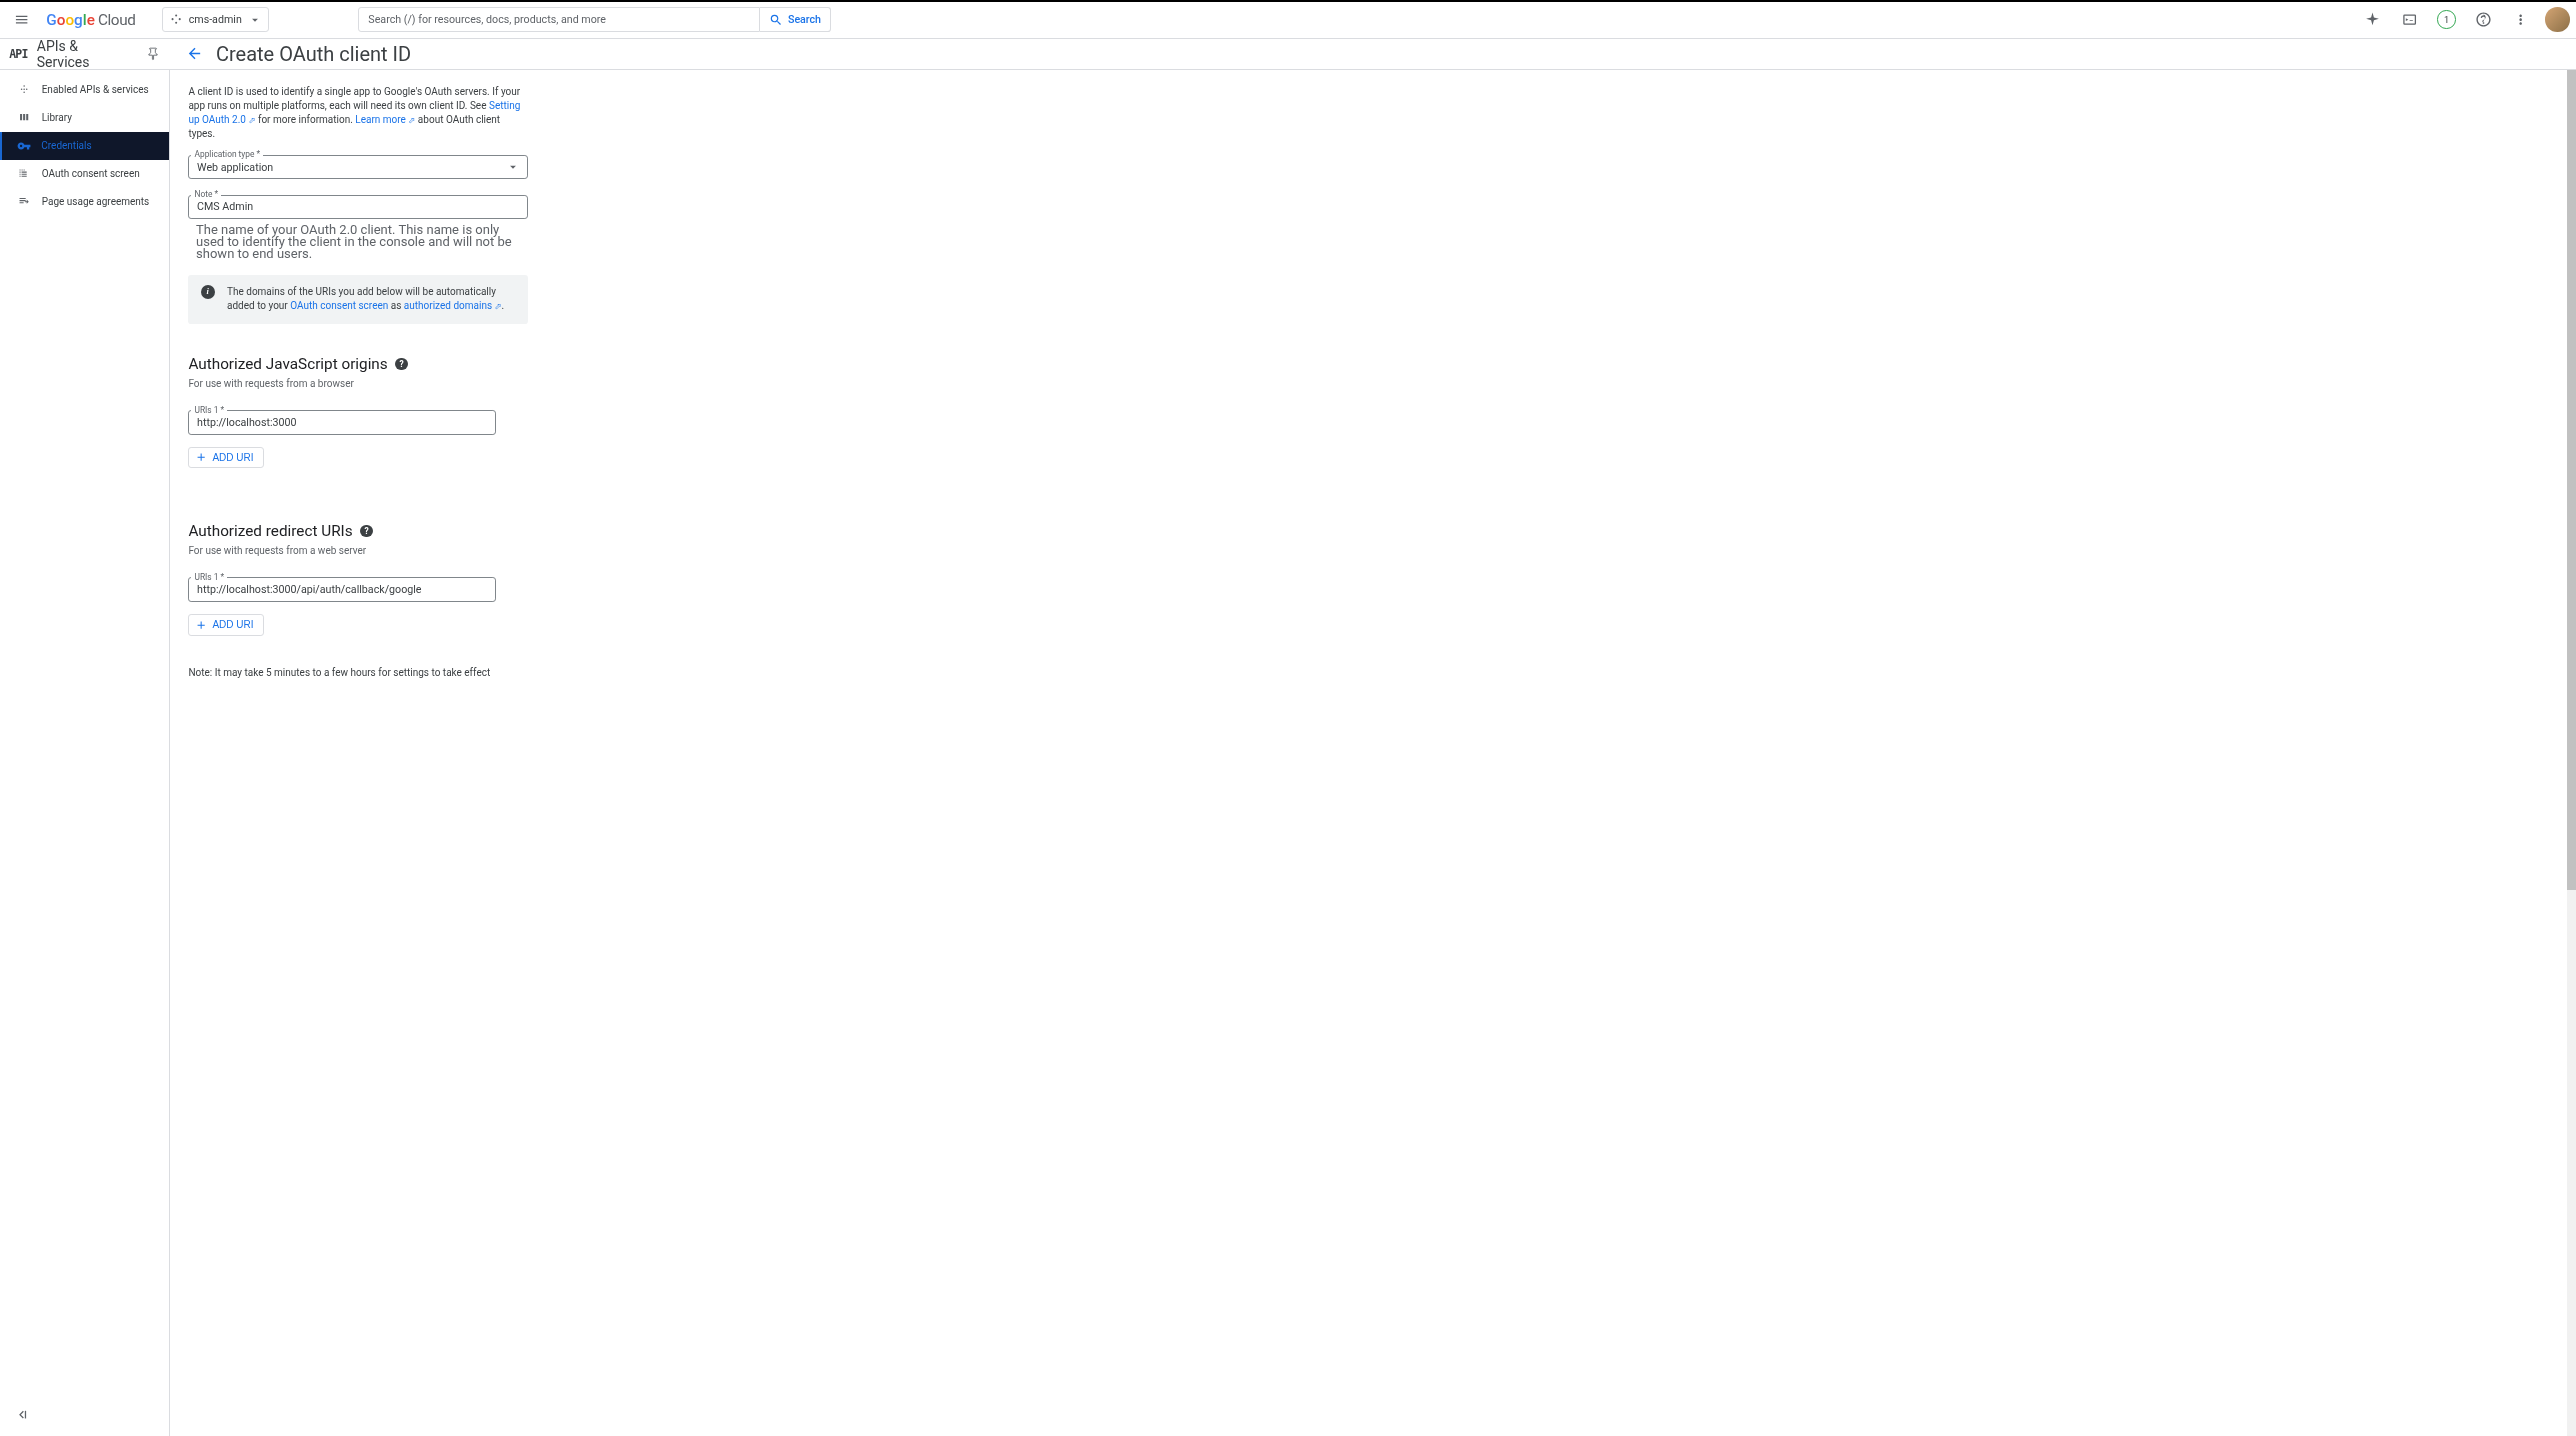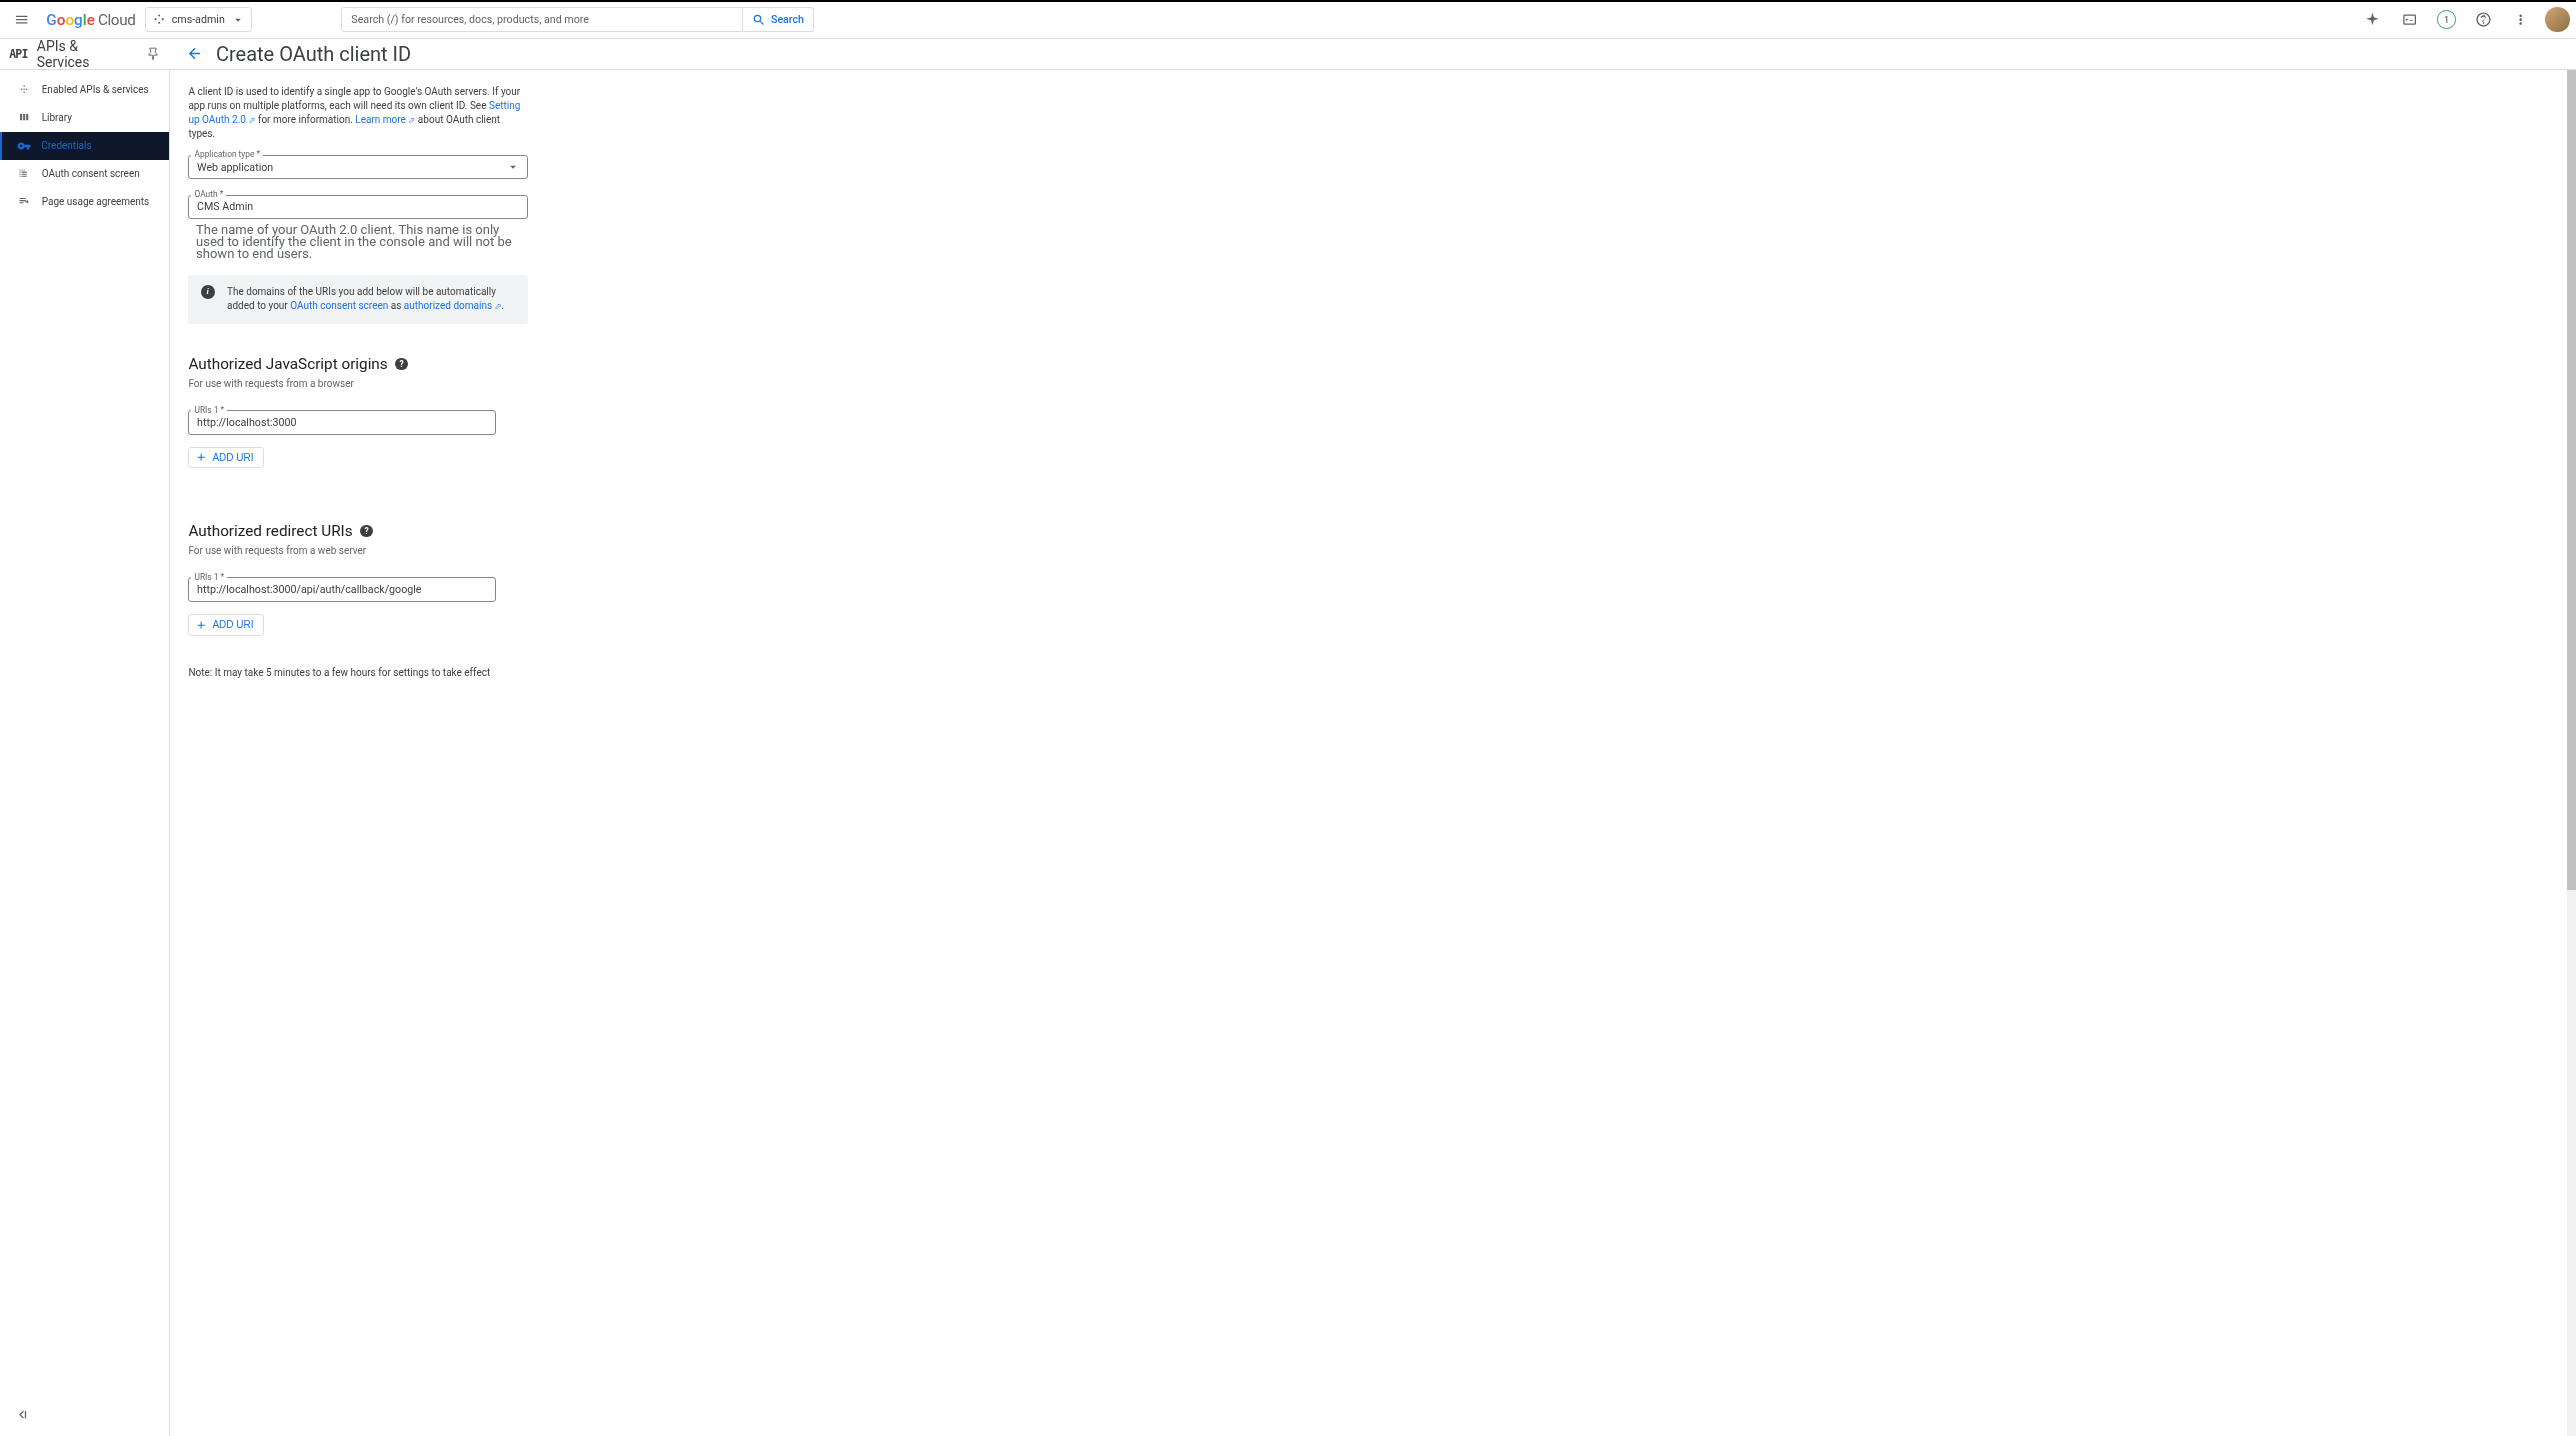--- a/index.html
+++ b/index.html
@@ -9,21 +9,21 @@
 
 .top-black { height: 1.5px; background: #000; }
 
 
 .header { height: 37px; display: flex; align-items: center; padding: 0 6.1px; border-bottom: 0.8px solid #dadce0; gap: 6.1px; }
 .menu-btn { width: 31px; height: 31px; display: flex; align-items: center; justify-content: center; cursor: pointer; border-radius: 50%; }
 .logo { display: flex; align-items: center; gap: 3.1px; padding: 0 3.1px; cursor: pointer; }
 .logo-text { font-size: 15.3px; color: #5f6368; letter-spacing: -0.4px; }
 .g-multi .g1 { color: #4285f4; } .g-multi .g2 { color: #ea4335; } .g-multi .g3 { color: #fbbc04; } .g-multi .g4 { color: #4285f4; } .g-multi .g5 { color: #34a853; } .g-multi .g6 { color: #ea4335; }
 
-.project-picker { height: 24.5px; border: 0.8px solid #dadce0; border-radius: 3.1px; display: flex; align-items: center; padding: 0 6.1px 0 7.7px; gap: 6.1px; cursor: pointer; }
+.project-picker { height: 24.5px; border: 0.8px solid #dadce0; border-radius: 3.1px; display: flex; align-items: center; padding: 0 6.1px 0 7.7px; gap: 6.1px; cursor: pointer; margin-left: 17px; }
 .project-name { font-size: 10.7px; color: #3c4043; }
 
 .search-wrap { display: flex; margin-left: 83px; }
 .search-box { width: 402px; height: 24.5px; border: 0.8px solid #dadce0; border-radius: 3.1px 0 0 3.1px; display: flex; align-items: center; padding: 0 9.2px; color: #5f6368; font-size: 10.7px; }
 .search-btn { height: 24.5px; border: 0.8px solid #dadce0; border-left: none; border-radius: 0 3.1px 3.1px 0; padding: 0 9.2px; display: flex; align-items: center; gap: 4.6px; cursor: pointer; color: #1a73e8; font-weight: 500; background: #fff; }
 
 .spacer { flex: 1; }
 .hdr-icon { width: 31px; height: 31px; display: flex; align-items: center; justify-content: center; cursor: pointer; border-radius: 50%; color: #5f6368; }
 .badge-circle { width: 18.4px; height: 18.4px; border: 1.5px solid #34a853; border-radius: 50%; display: flex; align-items: center; justify-content: center; font-size: 9.2px; color: #3c4043; }
 .avatar { width: 24.5px; height: 24.5px; border-radius: 50%; background: linear-gradient(135deg, #d4a574, #8b6f47); margin-left: 3.1px; cursor: pointer; }
@@ -234,21 +234,21 @@
         <span>Web application</span>
         <svg width="14" height="14" viewBox="0 0 24 24">
             <path fill="#5f6368" d="M7 10l5 5 5-5z"></path>
           </svg>
       </div>
     </div>
 
     <div style="height:10.7px"></div>
 
     <div class="field-wrap">
-      <div class="field-label">OAuth *</div>
+      <div class="field-label">Note *</div>
       <div class="field-input">
         <input type="text" value="CMS Admin" style="">
       </div>
     </div>
     <div class="helper-text">The name of your OAuth 2.0 client. This name is only used to identify the client in the console and will not be shown to end users.</div>
 
     <div class="info-box">
       <div class="info-icon">i</div>
       <div>
         <span>The domains of the URIs you add below will be automatically added to your </span><a href="#">OAuth consent screen</a><span> as </span><a href="#"><span>authorized domains</span> <span class="ext-icon">⬀</span></a><span>.</span>

